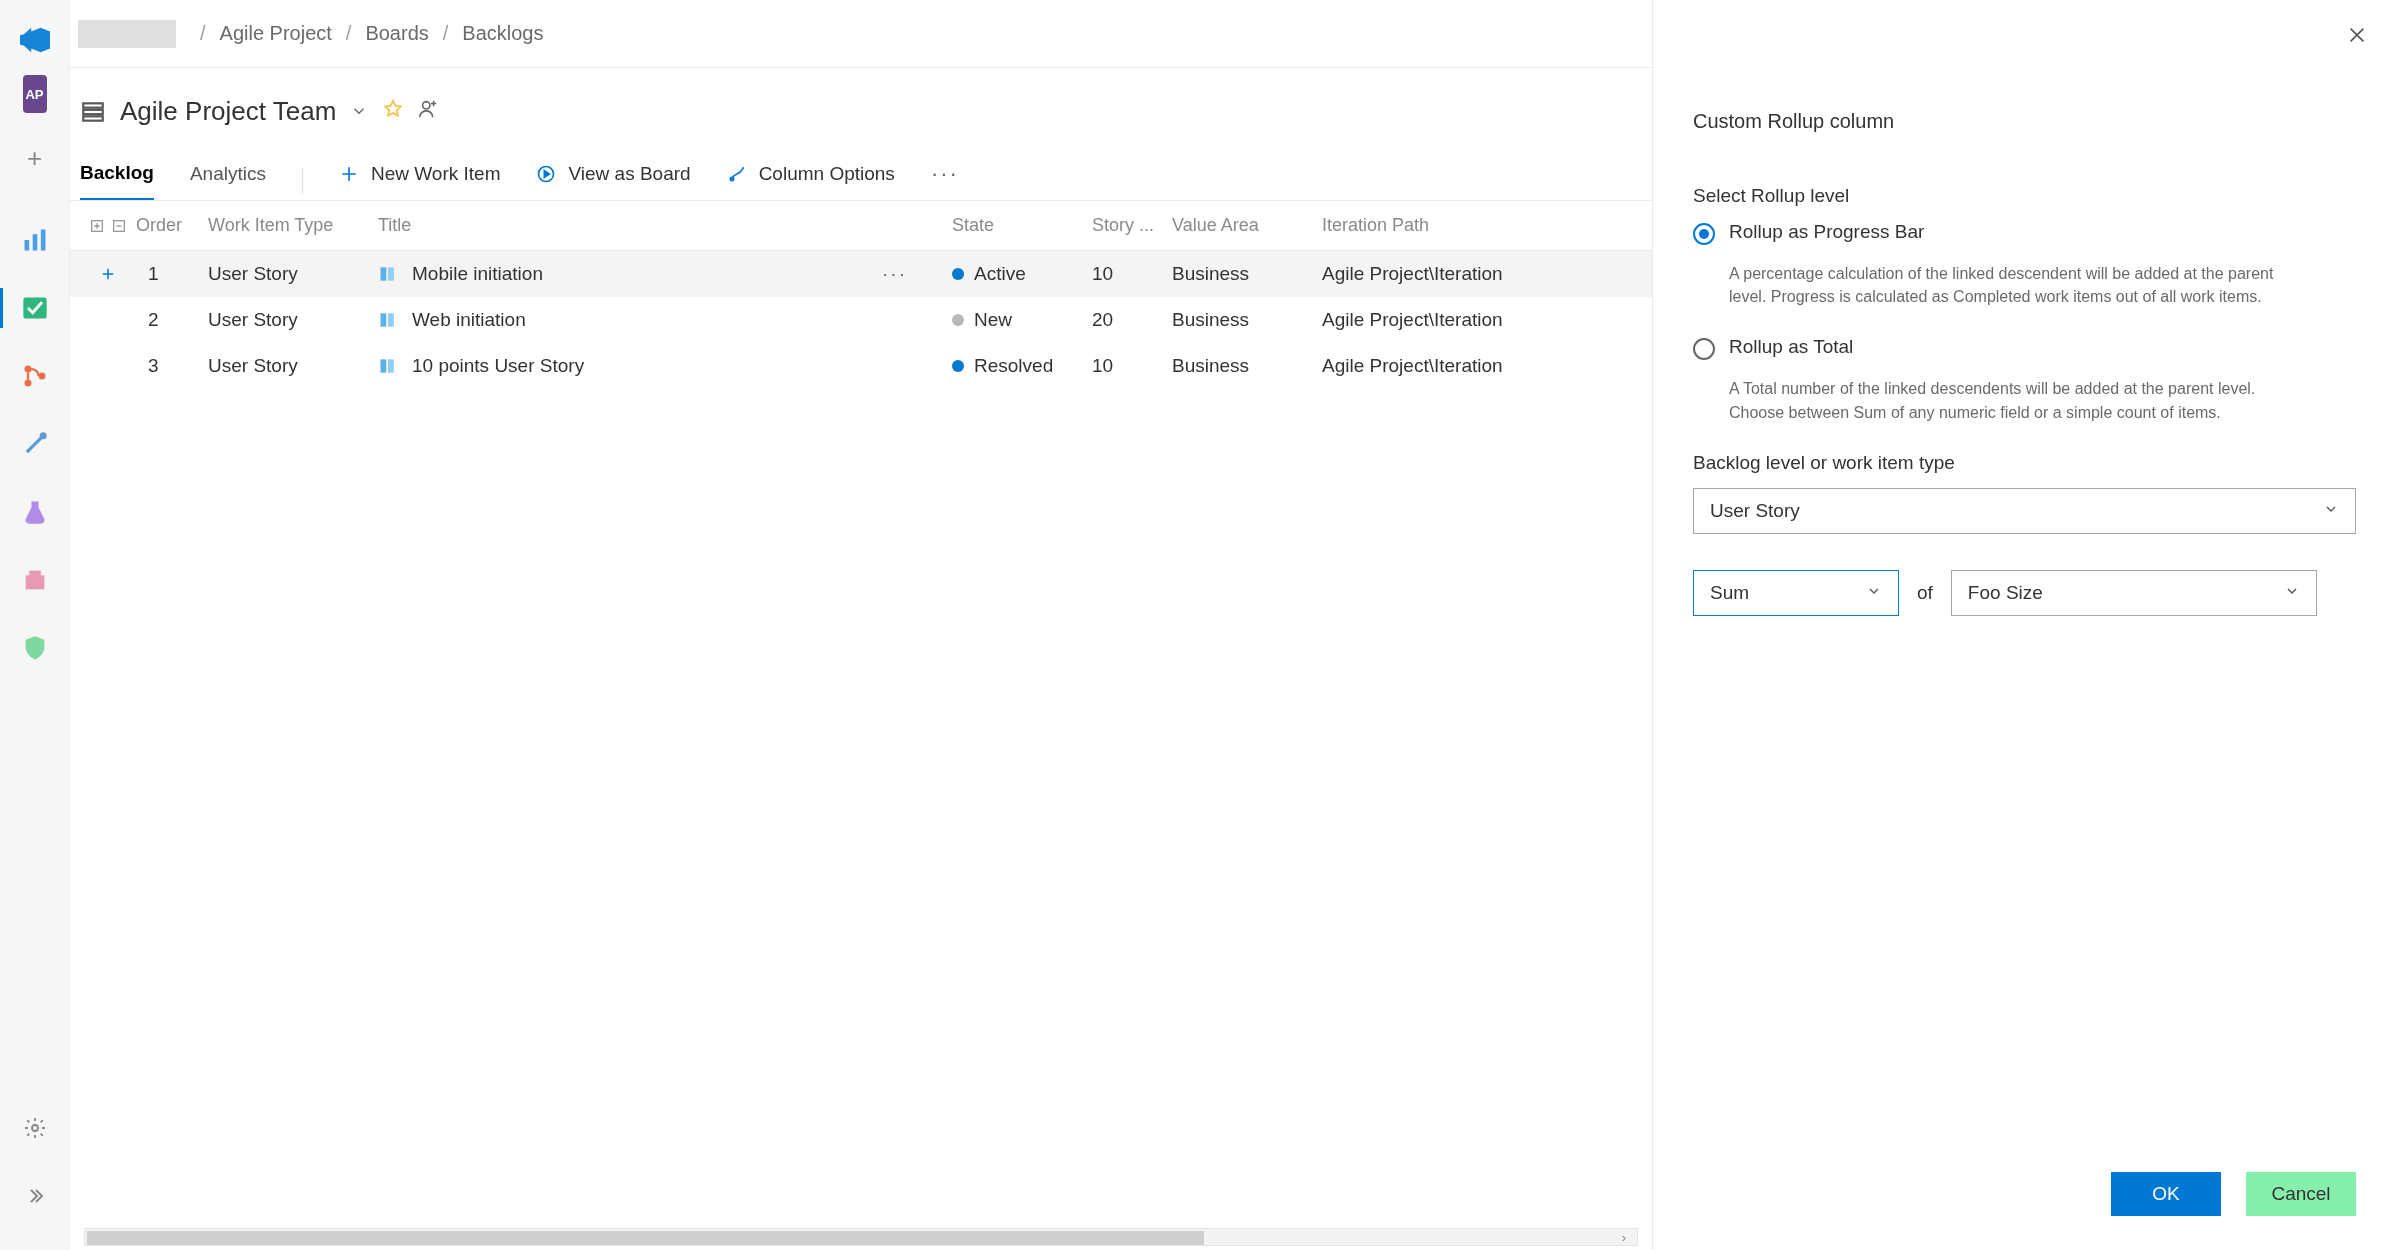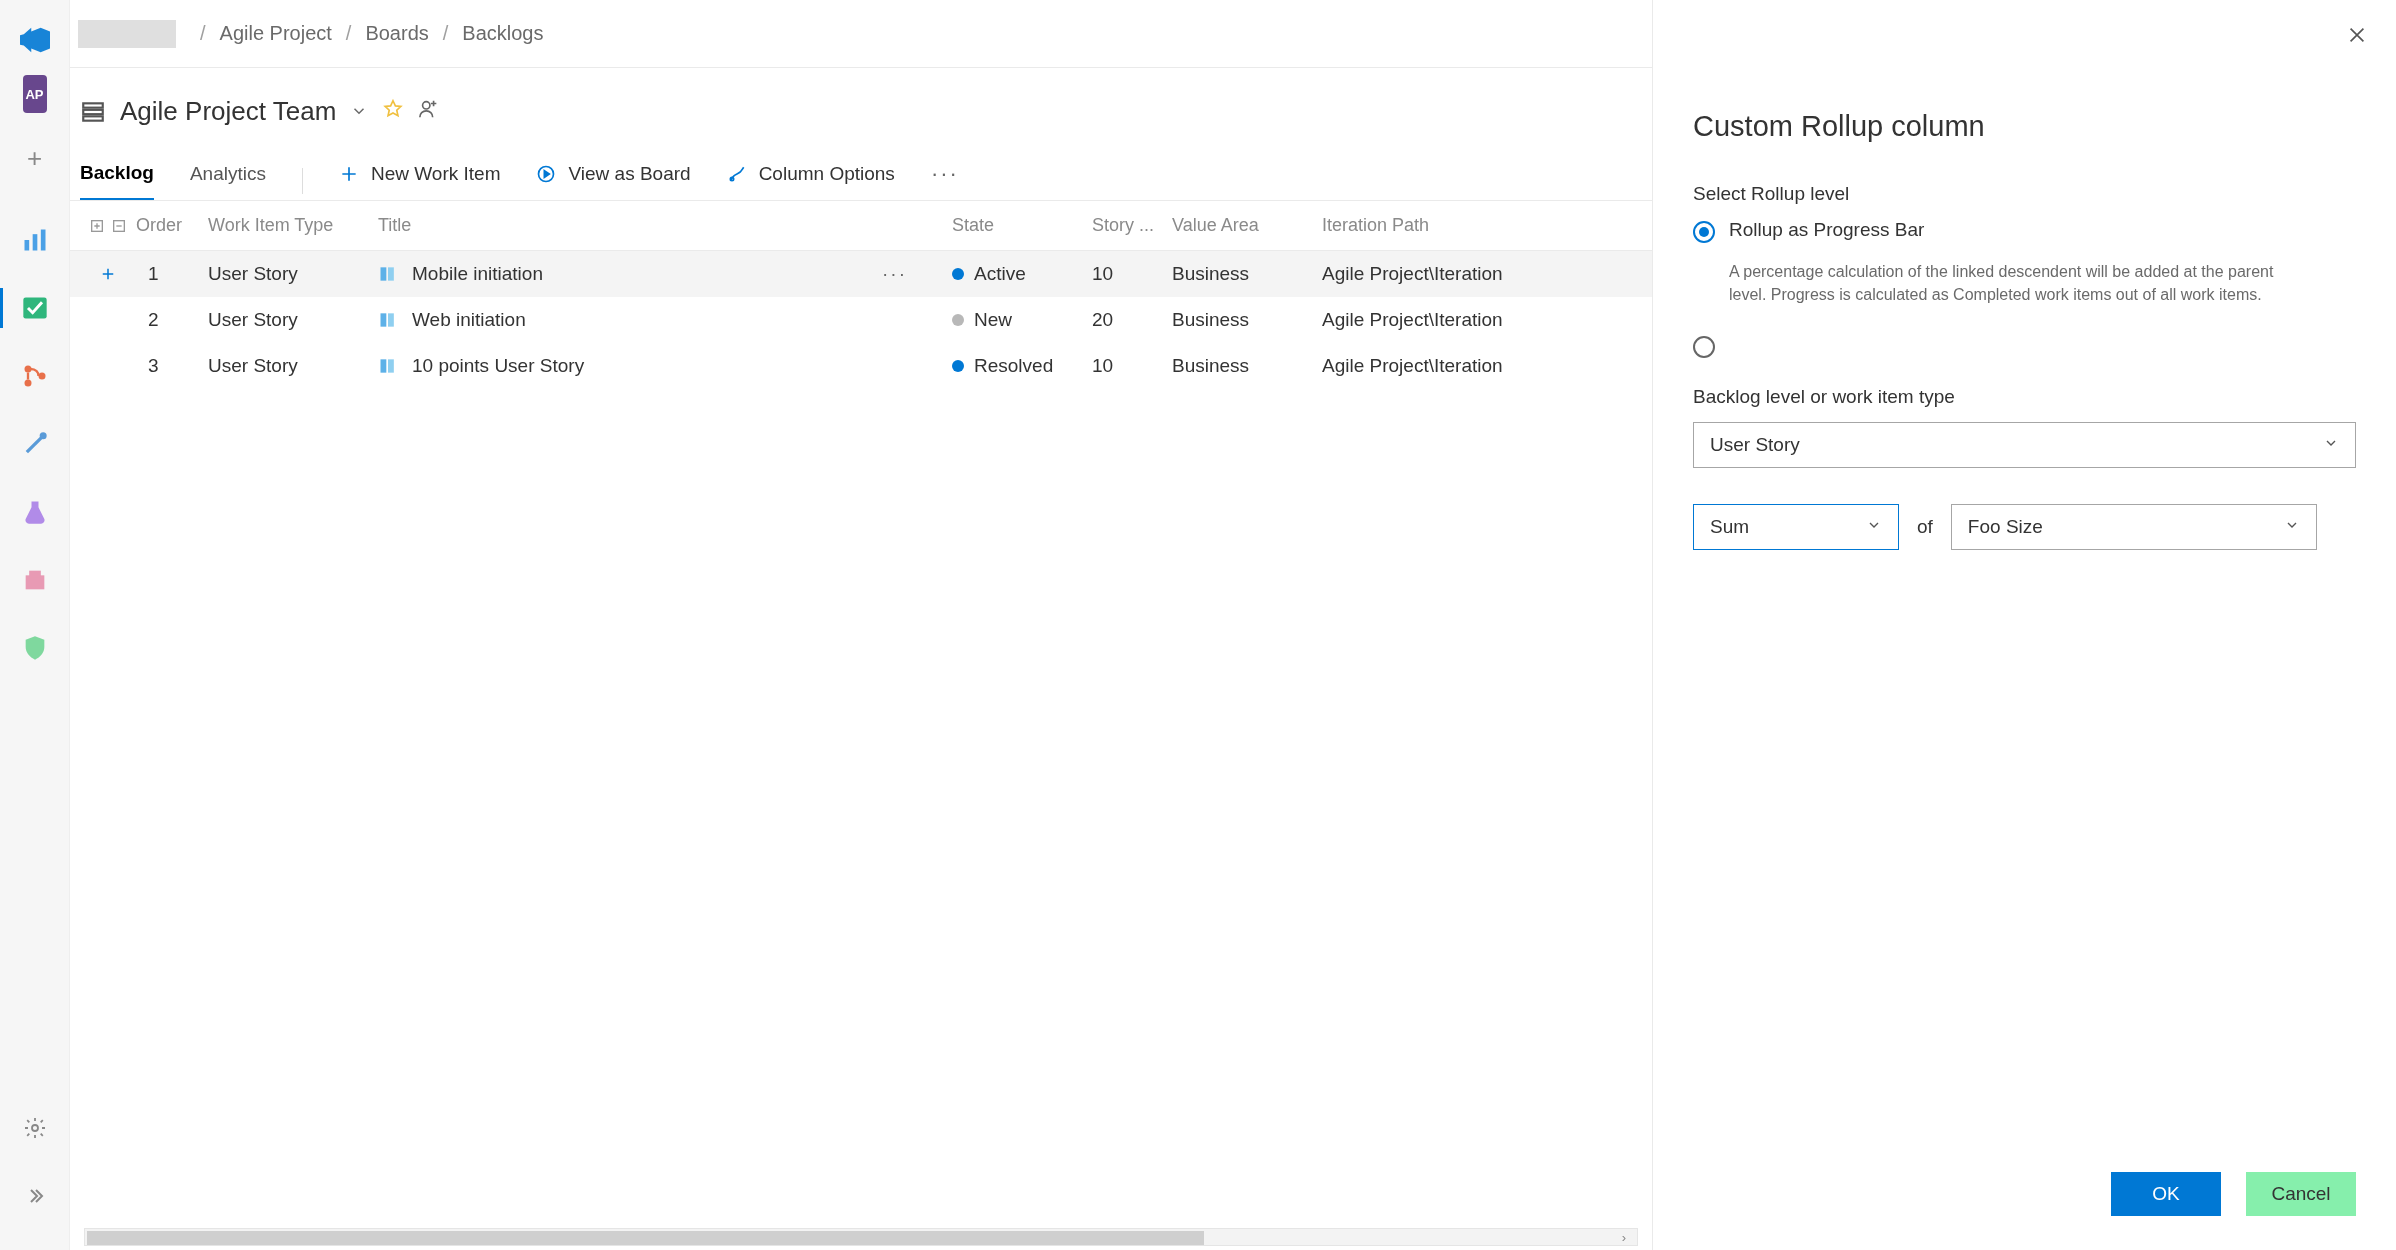--- a/index.html
+++ b/index.html
@@ -177,21 +177,21 @@
   }
   .panel-close {
     position:absolute; top:24px; right:28px;
     font-size:24px; color:#555; cursor:pointer;
   }
   .panel-body {
     padding: 110px 40px 0 40px;
     flex:1;
     overflow:auto;
   }
-  .panel-title { font-size:29px; color:#333; margin-bottom:40px; font-weight:400; }
+  .panel-title { font-size:20px; color:#333; margin-bottom:52px; font-weight:400; }
   .section-label { font-size:19px; color:#333; margin-bottom:14px; }
   .radio-row { display:flex; gap:14px; margin-bottom:6px; align-items:flex-start; }
   .radio-outer {
     width:22px; height:22px; border-radius:50%;
     border:2px solid #0078d4;
     display:flex; align-items:center; justify-content:center;
     flex-shrink:0; margin-top:2px;
     cursor:pointer;
   }
   .radio-outer.unchecked { border-color:#666; }
@@ -476,20 +476,24 @@
             </div>
           <div class="radio-text">
             <div class="lbl">Rollup as Progress Bar</div>
             <div class="desc">A percentage calculation of the linked descendent will be added at the parent level. Progress is calculated as Completed work items out of all work items.</div>
           </div>
         </div>
       </div>
       <div class="radio-group">
         <div class="radio-row">
           <div class="radio-outer unchecked"></div>
+          <div class="radio-text">
+            <div class="lbl">Rollup as Total</div>
+            <div class="desc">A Total number of the linked descendents will be added at the parent level. Choose between Sum of any numeric field or a simple count of items.</div>
+          </div>
         </div>
       </div>
 
       <div class="section-block">
         <div class="section-label">Backlog level or work item type</div>
         <div class="dropdown wide">
           <span>User Story</span>
           <span class="chev"><svg width="16" height="16" viewBox="0 0 24 24" fill="none" stroke="currentColor" stroke-width="2">
                 <path d="M6 9l6 6 6-6"></path>
               </svg></span>

